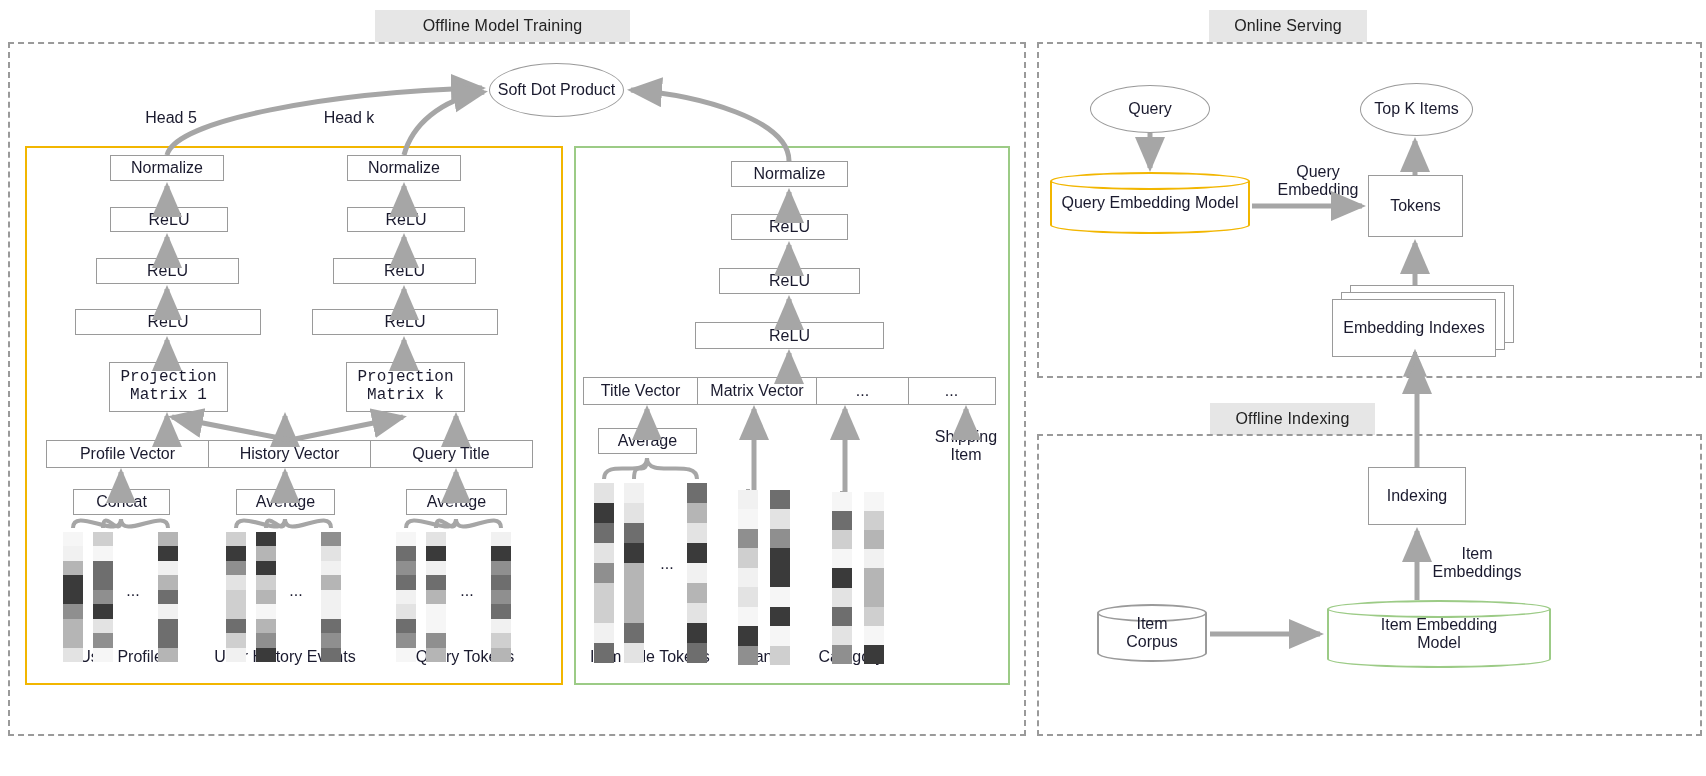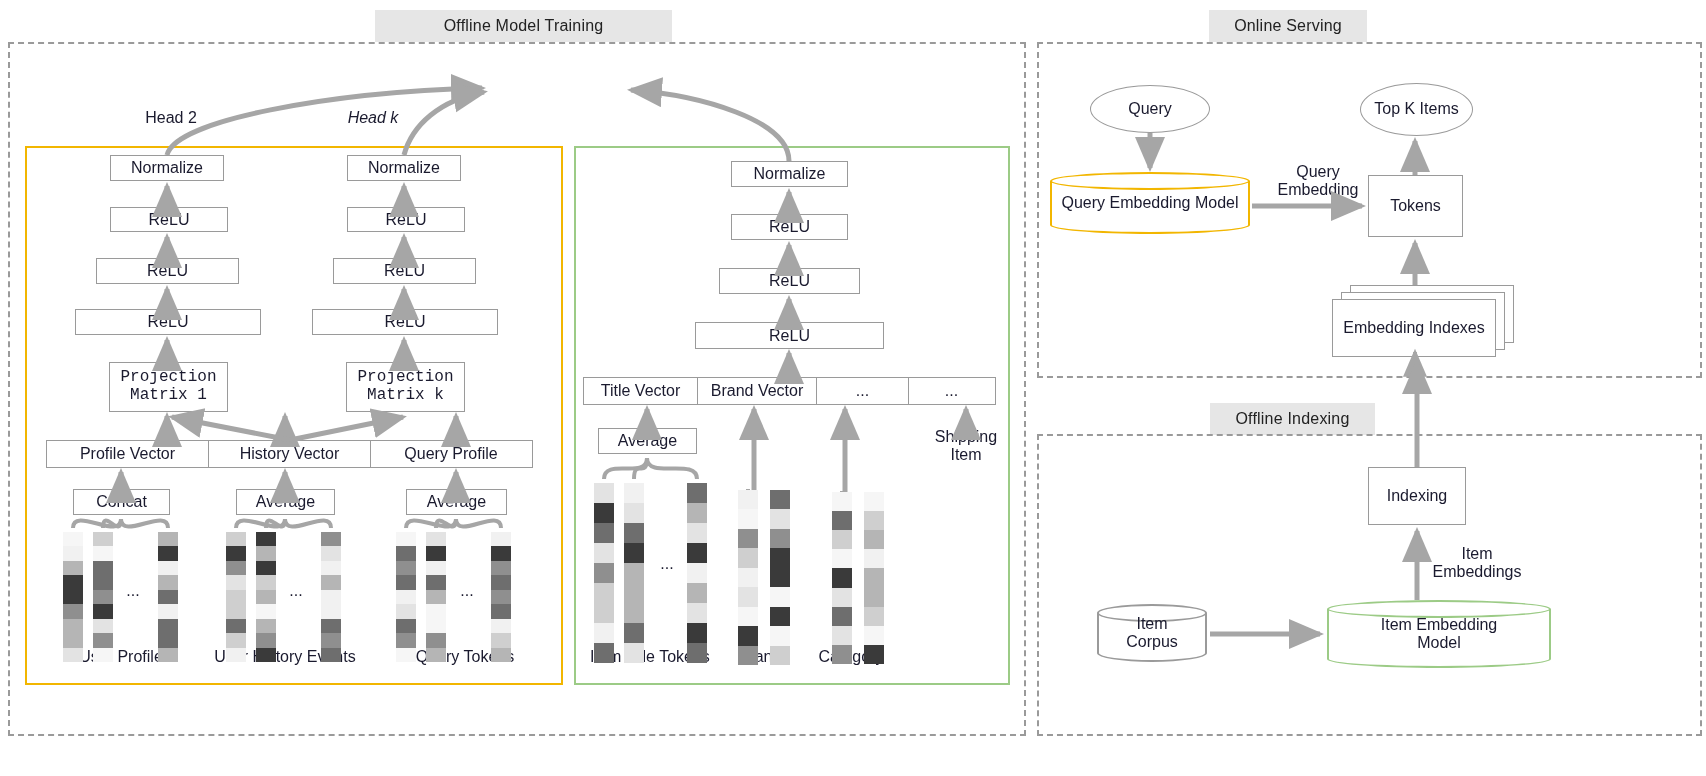--- a/index.html
+++ b/index.html
@@ -66,34 +66,38 @@
   .vcol i{display:block;width:100%;}
 
   svg.wires{position:absolute;left:0;top:0;width:1706px;height:776px;
             pointer-events:none;overflow:visible;}
 </style>
 </head>
 <body>
 
 <div class="root">
 
-  <div class="tab" style="left:375px;top:10px;width:297px;height:32px;">Offline Model Training</div>
+  <div class="tab" style="left:375px;top:10px;width:255px;height:32px;">Offline Model Training</div>
   <div class="tab" style="left:1209px;top:10px;width:158px;height:32px;">Online Serving</div>
   <div class="tab" style="left:1210px;top:403px;width:165px;height:32px;text-align:right;">Offline Indexing</div>
 
   <div class="panel" style="left:8px;top:42px;width:1014px;height:690px;"></div>
   <div class="panel" style="left:1037px;top:42px;width:661px;height:332px;"></div>
   <div class="panel" style="left:1037px;top:434px;width:661px;height:298px;"></div>
 
   <div class="frame-yellow" style="left:25px;top:146px;width:534px;height:535px;"></div>
   <div class="frame-green" style="left:574px;top:146px;width:432px;height:535px;"></div>
 
-
-  <div class="lbl" style="left:130px;top:109px;width:82px;">Head 2</div>
-  <div class="lbl" style="left:332px;top:109px;width:82px;font-style:italic;">Head k</div>
+  <div class="ellipse" style="left:489px;top:63px;width:135px;height:54px;">
+    <span>Soft Dot
+Product</span>
+  </div>
+
+  <div class="lbl" style="left:130px;top:109px;width:82px;">Head 5</div>
+  <div class="lbl" style="left:308px;top:109px;width:82px;">Head k</div>
 
   <div class="box" style="left:110px;top:155px;width:114px;height:26px;">Normalize</div>
   <div class="box" style="left:110px;top:207px;width:118px;height:25px;">ReLU</div>
   <div class="box" style="left:96px;top:258px;width:143px;height:26px;">ReLU</div>
   <div class="box" style="left:75px;top:309px;width:186px;height:26px;">ReLU</div>
   <div class="box two" style="left:109px;top:362px;width:119px;height:50px;">
     <span style="white-space:pre-line;">Projection
 Matrix 1</span>
   </div>
 
@@ -102,21 +106,21 @@
   <div class="box" style="left:333px;top:258px;width:143px;height:26px;">ReLU</div>
   <div class="box" style="left:312px;top:309px;width:186px;height:26px;">ReLU</div>
   <div class="box two" style="left:346px;top:362px;width:119px;height:50px;">
     <span style="white-space:pre-line;">Projection
 Matrix k</span>
   </div>
 
   <div class="cellrow" style="left:46px;top:440px;width:487px;height:28px;">
     <div class="cell" style="width:162px;">Profile Vector</div>
     <div class="cell" style="width:162px;">History Vector</div>
-    <div class="cell" style="width:160px;">Query Profile</div>
+    <div class="cell" style="width:160px;">Query Title</div>
   </div>
 
   <div class="box" style="left:73px;top:489px;width:97px;height:26px;">Concat</div>
   <div class="box" style="left:236px;top:489px;width:99px;height:26px;">Average</div>
   <div class="box" style="left:406px;top:489px;width:101px;height:26px;">Average</div>
 
   <div class="lbl" style="left:56px;top:648px;width:130px;">User Profile</div>
   <div class="lbl" style="left:205px;top:648px;width:160px;">User History Events</div>
   <div class="lbl" style="left:390px;top:648px;width:150px;">Query Tokens</div>
 
@@ -124,21 +128,21 @@
   <div class="lbl" style="left:281px;top:582px;width:30px;">...</div>
   <div class="lbl" style="left:452px;top:582px;width:30px;">...</div>
 
   <div class="box" style="left:731px;top:161px;width:117px;height:26px;">Normalize</div>
   <div class="box" style="left:731px;top:214px;width:117px;height:26px;">ReLU</div>
   <div class="box" style="left:719px;top:268px;width:141px;height:26px;">ReLU</div>
   <div class="box" style="left:695px;top:322px;width:189px;height:27px;">ReLU</div>
 
   <div class="cellrow" style="left:583px;top:377px;width:413px;height:28px;">
     <div class="cell" style="width:114px;">Title Vector</div>
-    <div class="cell" style="width:119px;">Brand Vector</div>
+    <div class="cell" style="width:119px;">Matrix Vector</div>
     <div class="cell" style="width:92px;">...</div>
     <div class="cell" style="width:85px;">...</div>
   </div>
 
   <div class="box" style="left:598px;top:428px;width:99px;height:26px;">Average</div>
 
   <div class="lbl" style="left:920px;top:428px;width:92px;">Shipping
 Item</div>
 
   <div class="lbl" style="left:578px;top:648px;width:144px;">Item Title Tokens</div>

